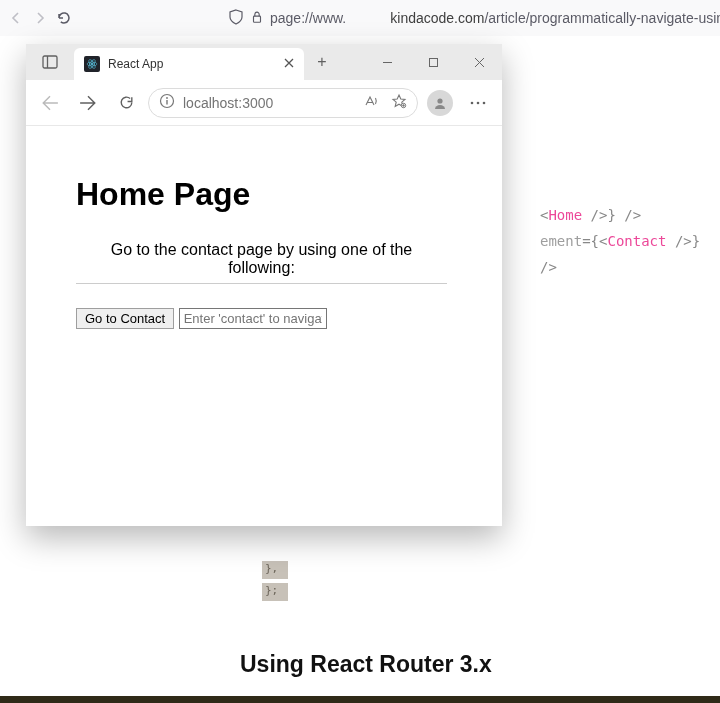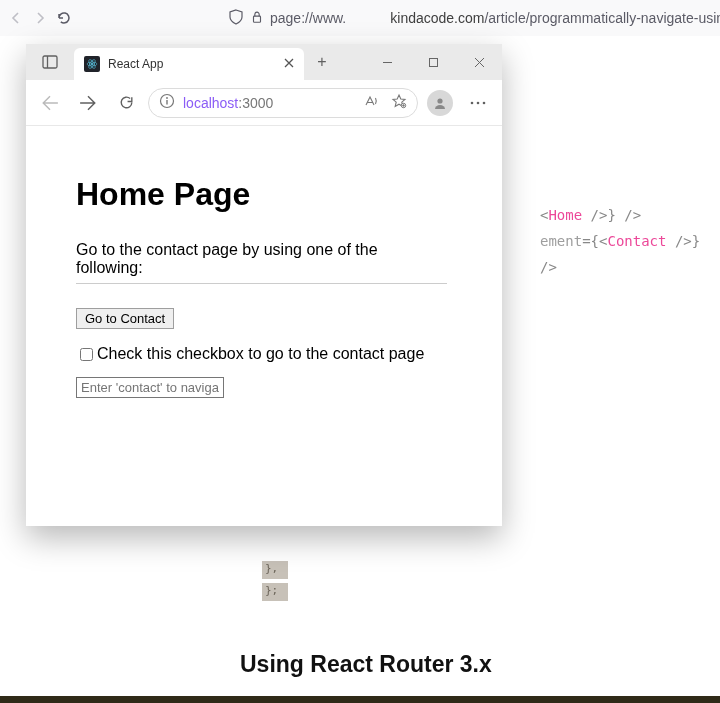--- a/index.html
+++ b/index.html
@@ -167,42 +167,42 @@
   height: 30px;
   border: 1px solid #dcdcdc;
   border-radius: 15px;
   display: flex;
   align-items: center;
   padding: 0 10px;
   gap: 8px;
   font-size: 14px;
   color: #777;
 }
-.edge-addr .host { color: #8b5cf6; }
+.edge-addr .host { color: #737373; }
 .edge-tool-icon {
   width: 32px; height: 32px;
   display: flex; align-items: center; justify-content: center;
   color: #606060;
 }
 .profile-circle {
   width: 26px; height: 26px;
   border-radius: 50%;
   background: #d8d8d8;
   display: flex; align-items: center; justify-content: center;
   color: #888;
 }
 
 .page-body {
   flex: 1;
   padding: 50px 55px 20px 50px;
   background: #fff;
   color: #000;
 }
 .page-body h1 { font-size: 32px; font-weight: 700; margin-bottom: 28px; }
-.page-body p { font-size: 16px; margin-bottom: 6px; }
+.page-body p { font-size: 16px; margin-bottom: 6px; text-align: center; }
 .page-body hr { border: none; border-top: 1px solid #ccc; margin-bottom: 24px; }
 .btn {
   font-size: 13px;
   padding: 2px 8px;
   background: #efefef;
   border: 1px solid #9e9e9e;
   cursor: pointer;
   margin-bottom: 16px;
 }
 .cb-row { display: flex; align-items: center; gap: 4px; font-size: 16px; margin-bottom: 14px; margin-left: 4px; }
@@ -369,19 +369,15 @@
           <circle cx="14" cy="2" r="1.3" fill="currentColor"></circle>
         </svg>
     </div>
   </div>
 
   <div class="page-body">
     <h1>Home Page</h1>
     <p>Go to the contact page by using one of the following:</p>
     <hr>
     <button class="btn">Go to Contact</button>
-    <div class="cb-row">
-      <input type="checkbox" style="">
-      <span>Check this checkbox to go to the contact page</span>
-    </div>
     <input class="txt-input" type="text" placeholder="Enter 'contact' to navigate" style="">
   </div>
 </div>
 
 </body></html>

